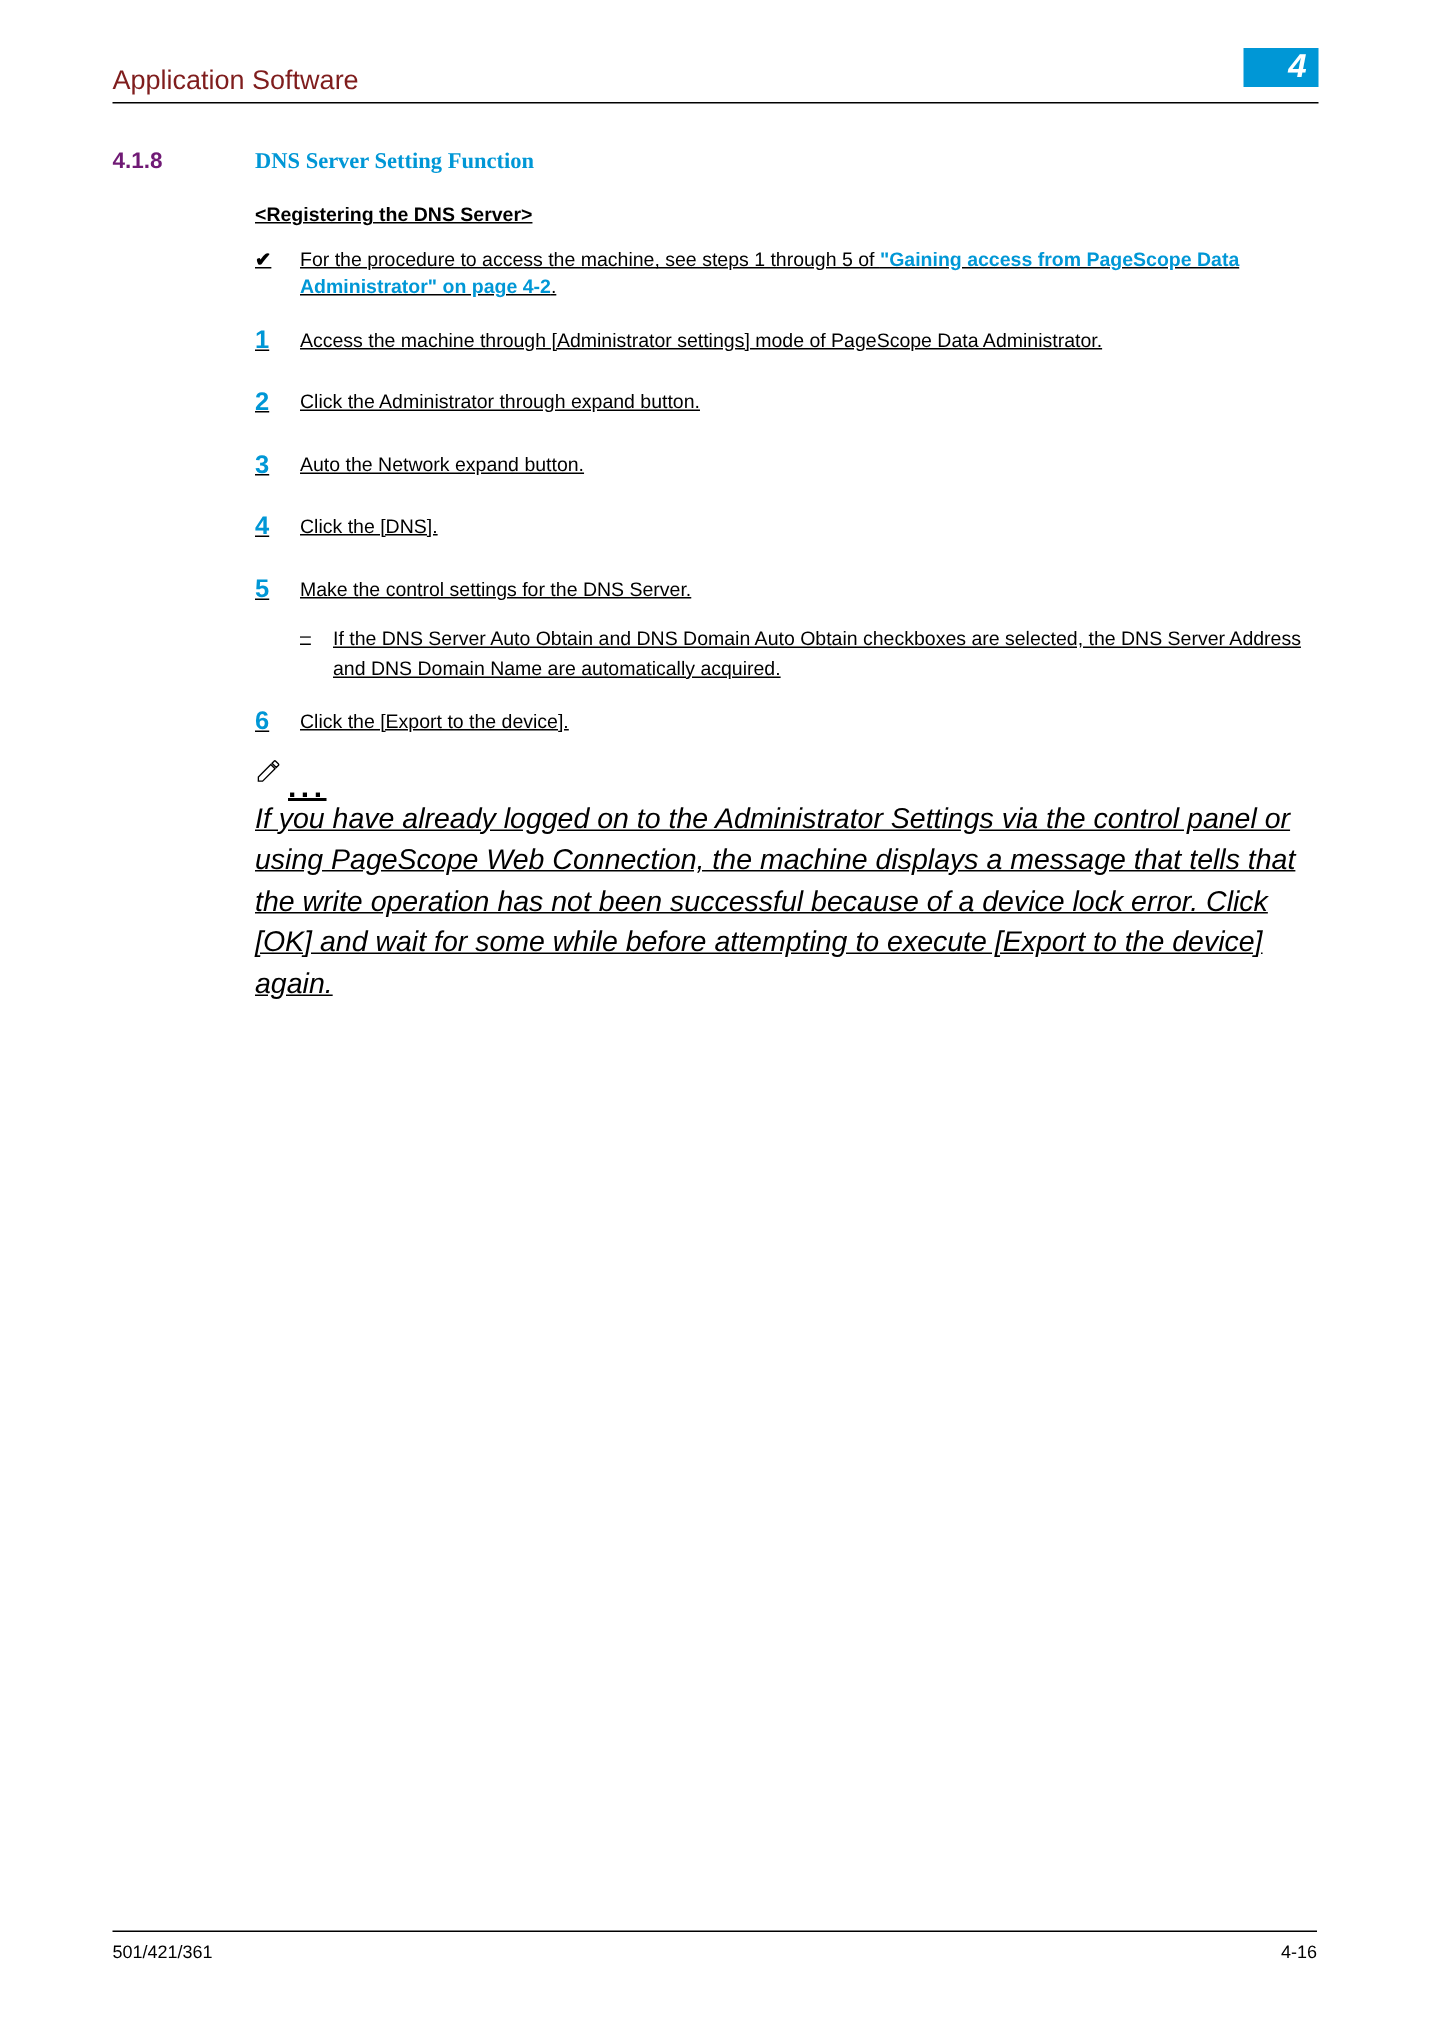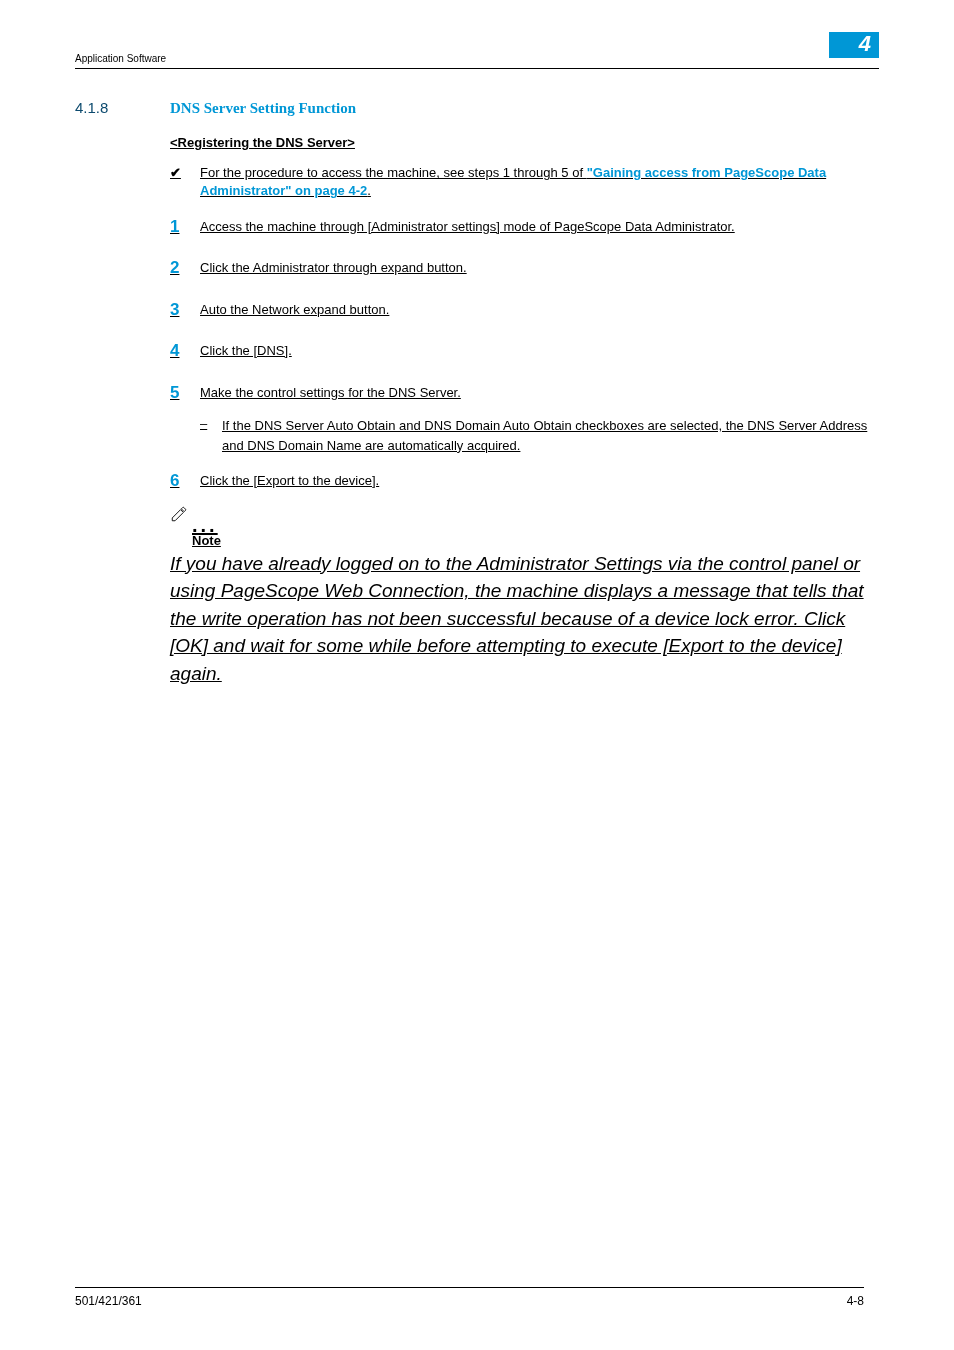--- a/index.html
+++ b/index.html
@@ -17,22 +17,22 @@
       height: 100%;
       position: relative;
     }
     .header-row {
       display: flex;
       justify-content: space-between;
       align-items: flex-end;
       padding-bottom: 4px;
     }
     .header-left {
-      font-size: 10px;
-      color: #000000;
+      font-size: 18px;
+      color: #7f1d1d;
     }
     .chapter-tab {
       background: #0097d6;
       color: #fff;
       font-weight: bold;
       font-style: italic;
       font-size: 22px;
       padding: 0 8px 2px 30px;
       line-height: 1.1;
       position: relative;
@@ -42,22 +42,22 @@
       border: none;
       border-top: 1px solid #000;
       margin-bottom: 30px;
     }
     .section-heading {
       display: flex;
       align-items: baseline;
       margin-bottom: 18px;
     }
     .section-num {
-      color: #0c4a6e;
-      font-weight: normal;
+      color: #701a75;
+      font-weight: bold;
       font-size: 15px;
       width: 95px;
       flex-shrink: 0;
     }
     .section-title {
       color: #0097d6;
       font-weight: bold;
       font-size: 15px;
       font-family: Liberation Serif, serif;
     }
@@ -133,21 +133,21 @@
     }
     .note-body {
       font-style: italic;
       font-size: 19px;
       line-height: 1.45;
       margin-top: 2px;
     }
     .footer {
       position: absolute;
       left: 75px;
-      right: 90px;
+      right: 76px;
       bottom: 42px;
       text-align: center;
     }
     .footer hr {
       border: none;
       border-top: 1px solid #000;
       margin-bottom: 6px;
     }
     .footer-row {
       display: flex;
@@ -217,27 +217,26 @@
       <div class="step-text">Click the [Export to the device].</div>
     </div>
 
     <div class="note-block">
       <div class="note-icon-row">
         <svg class="pencil-icon" viewBox="0 0 24 24">
           <path d="M3 17.25V21h3.75L17.81 9.94l-3.75-3.75L3 17.25zM20.71 7.04a1 1 0 0 0 0-1.41l-2.34-2.34a1 1 0 0 0-1.41 0l-1.83 1.83 3.75 3.75 1.83-1.83z" fill="none" stroke="#000" stroke-width="1.2"></path>
         </svg>
         <span class="dots">...</span>
       </div>
-      <div class="note-label">Note</div>
       <div class="note-body">If you have already logged on to the Administrator Settings via the control panel or using PageScope Web Connection, the machine displays a message that tells that the write operation has not been successful because of a device lock error. Click [OK] and wait for some while before attempting to execute [Export to the device] again.</div>
     </div>
 
   </div>
 
   <div class="footer">
     <hr>
     <div class="footer-row">
       <div>501/421/361</div>
-      <div>4-8</div>
+      <div>4-16</div>
     </div>
   </div>
 
 </div>
 
 </body></html>

